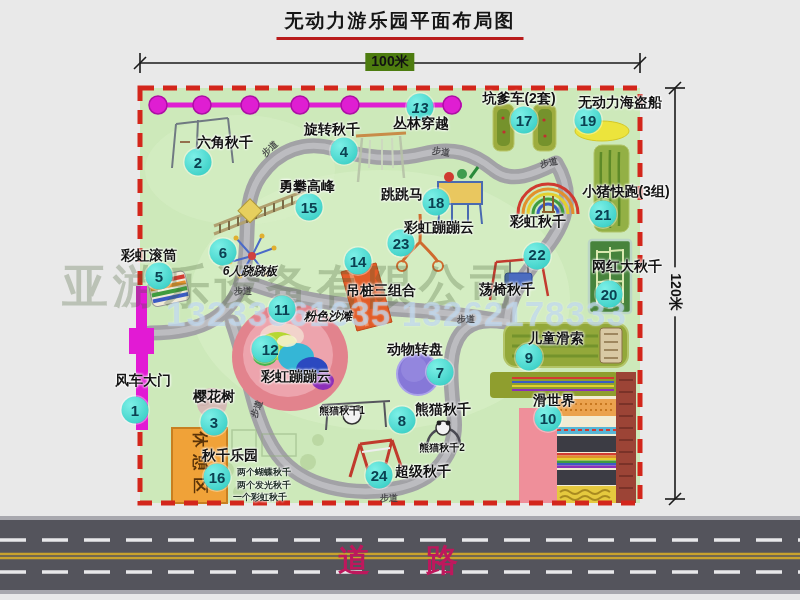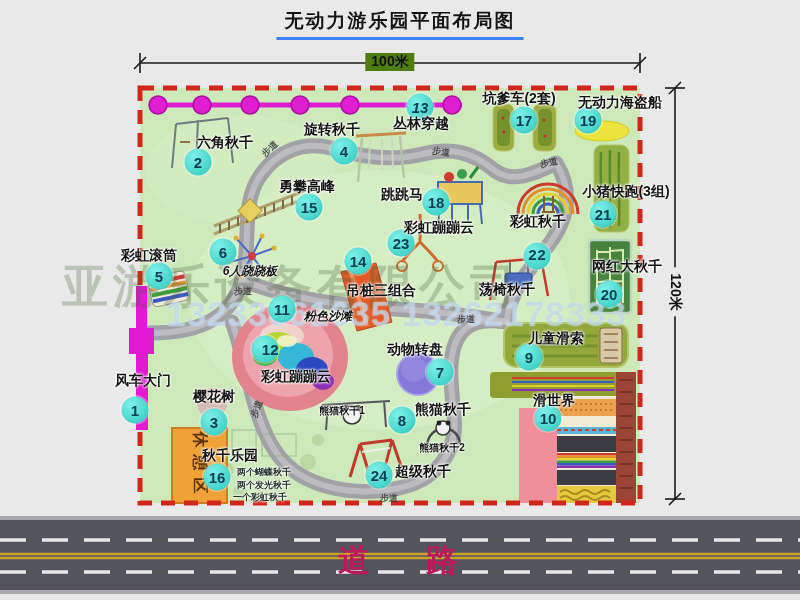--- a/index.html
+++ b/index.html
@@ -2,21 +2,21 @@
 <html><head>
 <meta charset="utf-8">
 <style>
   html,body{margin:0;padding:0;}
   .stage{position:relative;width:800px;height:600px;background:#e9e9e9;overflow:hidden;
          font-family:"Liberation Sans",sans-serif;}
   .stage svg{position:absolute;left:0;top:0;}
 
   .title{position:absolute;left:50%;top:8px;transform:translateX(-50%);
          font-size:19px;font-weight:bold;letter-spacing:2px;color:#151515;
-         border-bottom:3px solid #3b82f6;padding:0 8px 3px;white-space:nowrap;}
+         border-bottom:3px solid #b91c1c;padding:0 8px 3px;white-space:nowrap;}
 
   .dim-top{position:absolute;left:390px;top:62px;transform:translate(-50%,-50%);
            background:#4d7c0f;padding:0 6px;font-size:14px;font-weight:bold;color:#111;}
   .dim-right{position:absolute;left:675px;top:292px;transform:translate(-50%,-50%) rotate(90deg);
            background:#e9e9e9;padding:0 6px;font-size:14px;font-weight:bold;color:#111;}
 
   .badge{position:absolute;width:27px;height:27px;transform:translate(-50%,-50%);
          border-radius:50%;background:radial-gradient(circle at 35% 30%,#7df0e7,#2cc8bf);
          color:#0b4152;font-weight:bold;font-size:15px;line-height:27px;text-align:center;
          box-shadow:0 0 0 1.5px rgba(255,255,255,.35);}

